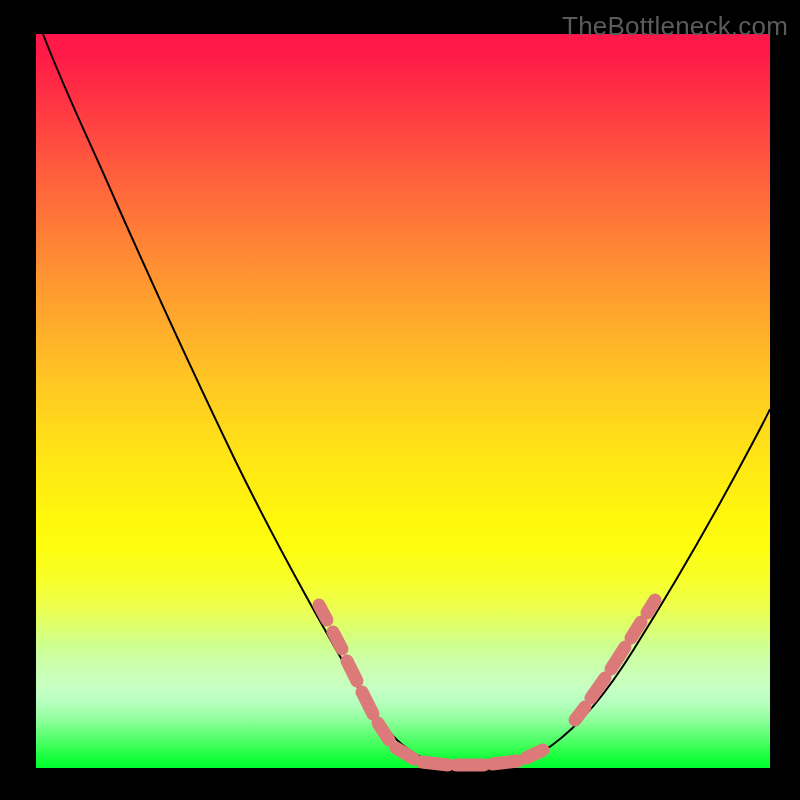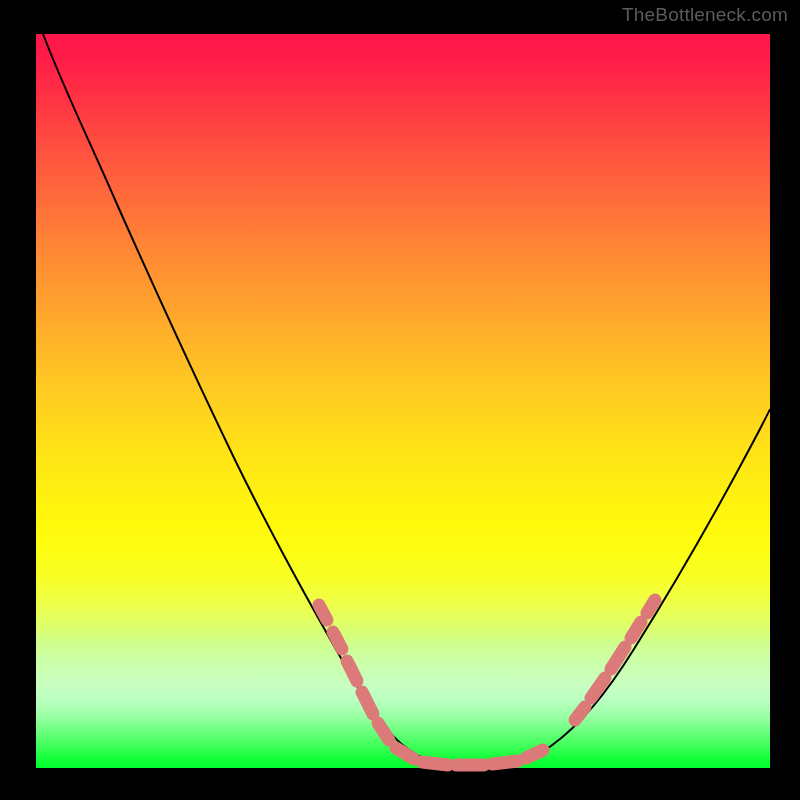--- a/index.html
+++ b/index.html
@@ -39,24 +39,24 @@
       #a9ffb2 92%,
       #8fff9b 93.5%,
       #6aff7d 95%,
       #3fff59 97%,
       #17ff3d 98.5%,
       #00ff2e 100%
     );
   }
   .watermark {
     position: absolute;
-    top: 4px;
+    top: 11px;
     right: 12px;
     color: #5b5b5b;
-    font-size: 19px;
+    font-size: 26px;
     font-weight: 400;
     letter-spacing: 0.2px;
     user-select: none;
     text-align: center;
   }
   svg.curve {
     position: absolute;
     left: 0;
     top: 0;
     width: 734px;

